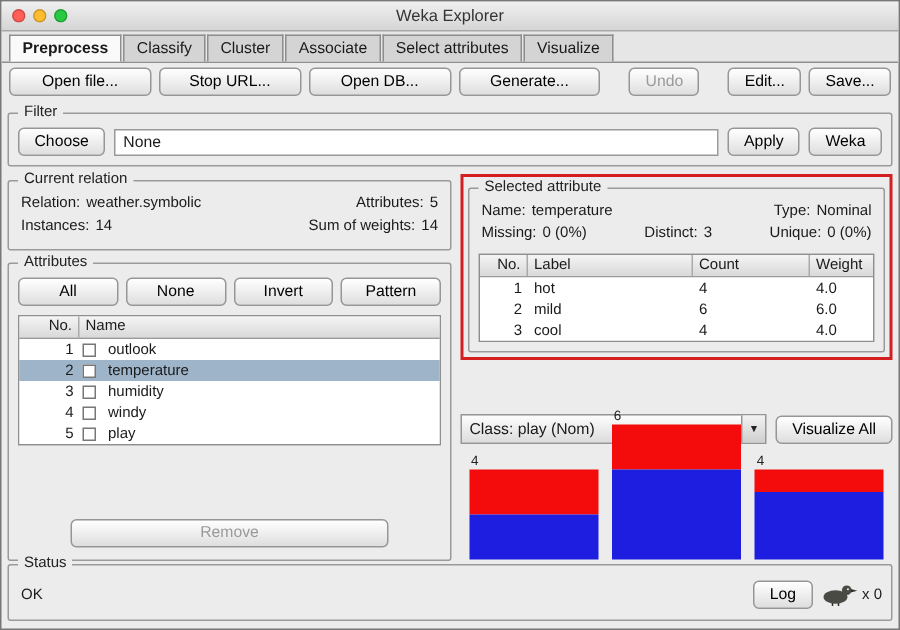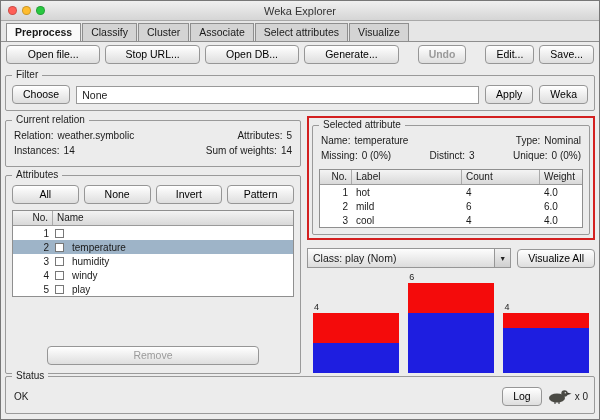--- a/index.html
+++ b/index.html
@@ -56,21 +56,21 @@
     font-size: 10.5px;
     background: linear-gradient(#ffffff, #dedede);
     border: 1px solid #969696;
     border-radius: 4px;
     padding: 2px 10px;
     height: 19px;
     line-height: 13px;
     cursor: default;
     white-space: nowrap;
   }
-  .btn.disabled { color: #9a9a9a; font-weight: bold; }
+  .btn.disabled { color: #9a9a9a; }
 
   .toolbar { flex: 0 0 25px; display: flex; gap: 5px; padding: 3px 5px; align-items: center; }
   .toolbar .grow { flex: 1; }
   .ml { margin-left: 14px; }
 
   
   .group {
     position: relative;
     border: 1px solid #9a9a9a;
     border-radius: 2px;
@@ -87,21 +87,21 @@
   .filterbox { margin: 8px 4px 3px; }
   .filter-row { display: flex; gap: 6px; align-items: center; }
   .filter-field {
     flex: 1; background: #fff; border: 1px solid #999;
     height: 18px; line-height: 16px; padding: 0 5px; font-size: 10.5px;
   }
 
   
   .main { flex: 1; min-height: 0; display: flex; gap: 6px; padding: 0 4px; }
   .col-left { flex: 0 0 296px; display: flex; flex-direction: column; }
-  .col-right { flex: 1; display: flex; flex-direction: column; min-width: 0; }
+  .col-right { flex: 1; display: flex; flex-direction: column; min-width: 0; gap: 28px; }
 
   .rel-row { display: flex; justify-content: space-between; height: 15px; padding: 0 2px; }
   .pair { display: flex; gap: 4px; }
 
   .attr-group { flex: 1; margin-top: 8px; display: flex; flex-direction: column; }
   .attr-btns { display: flex; gap: 5px; margin-bottom: 6px; }
   .attr-btns .btn { flex: 1; padding: 2px 4px; }
 
   .table { border: 1px solid #8f8f8f; background: #fff; }
   .thead { display: flex; background: linear-gradient(#f4f4f4, #d9d9d9); border-bottom: 1px solid #9a9a9a; }
@@ -239,20 +239,21 @@
         <button class="btn">Pattern</button>
       </div>
       <div class="table">
         <div class="thead">
           <div class="th c-no">No.</div>
           <div class="th c-name" style="flex:1">Name</div>
         </div>
         <div class="trow">
           <div class="td c-no">1</div>
           <div class="checkbox"></div>
+          <div class="td c-name">outlook</div>
         </div>
         <div class="trow selected" style="background: rgb(158, 180, 200);">
           <div class="td c-no">2</div>
           <div class="checkbox"></div>
           <div class="td c-name">temperature</div>
         </div>
         <div class="trow">
           <div class="td c-no">3</div>
           <div class="checkbox"></div>
           <div class="td c-name">humidity</div>

